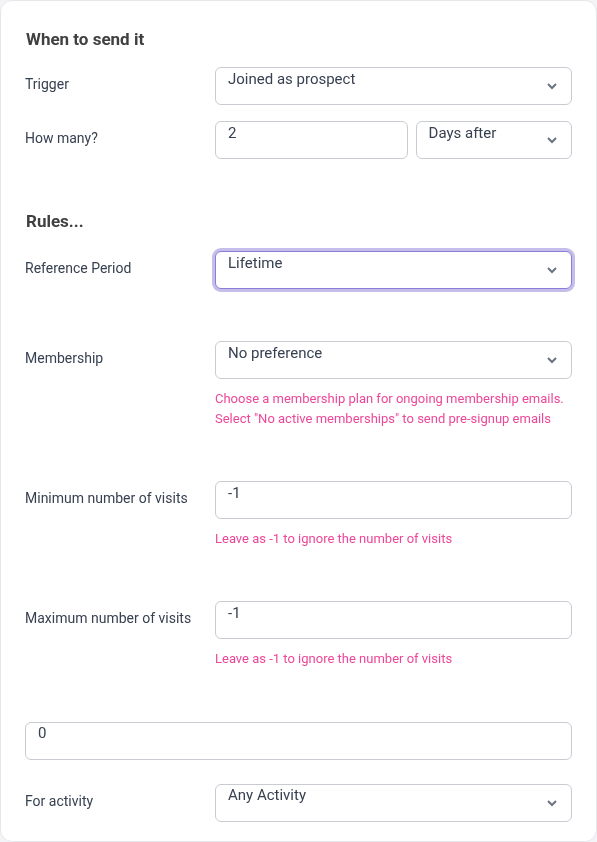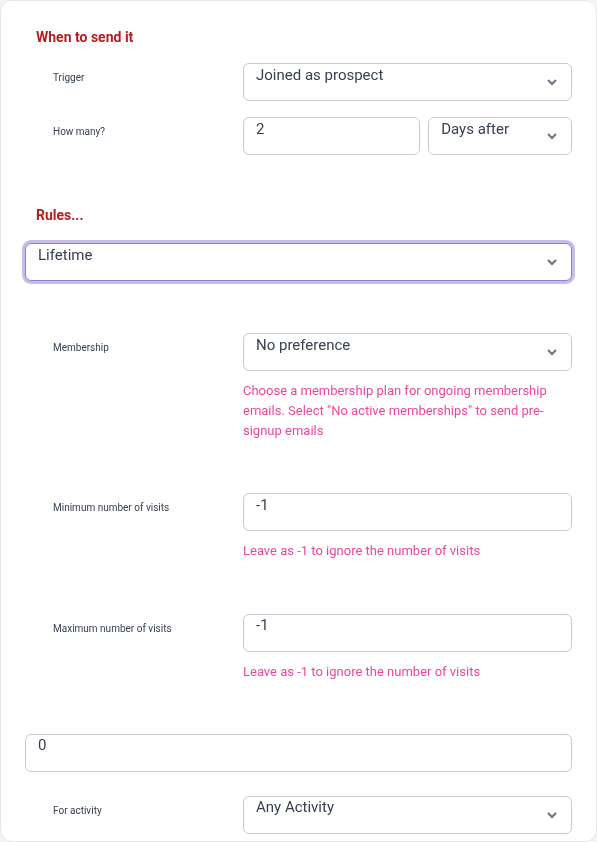--- a/index.html
+++ b/index.html
@@ -12,38 +12,37 @@
   }
   .card {
     width: 597px;
     min-height: 842px;
     background: #ffffff;
     border: 1px solid #e5e7eb;
     border-radius: 12px;
     padding: 24px 24px 0 24px;
   }
   .section-title {
-    font-size: 14px;
+    font-size: 17px;
     font-weight: 700;
-    color: #b91c1c;
-    margin: 4px 0 18px 11px;
+    color: #404040;
+    margin: 4px 0 18px 1px;
   }
   .row {
     display: flex;
     align-items: flex-start;
     margin-bottom: 16px;
   }
   .label-col {
     width: 190px;
     flex-shrink: 0;
-    font-size: 10px;
+    font-size: 14px;
     color: #374151;
     padding-top: 8px;
     line-height: 1.35;
-    margin-left: 28px;
   }
   .field-col {
     flex: 1;
   }
   .select, .input {
     width: 100%;
     height: 38px;
     border: 1px solid #c8ccd2;
     border-radius: 6px;
     background: #fff;
@@ -123,20 +122,21 @@
               <polyline points="4 6 8 10 12 6"></polyline>
             </svg>
         </div>
       </div>
     </div>
   </div>
 
   <div class="section-title rules-title">Rules...</div>
 
   <div class="row block-gap">
+    <div class="label-col">Reference Period</div>
     <div class="field-col">
       <div class="select-wrap focused">
         <input class="select" readonly="" value="Lifetime" style="">
         <svg class="chevron" width="16" height="16" viewBox="0 0 16 16" fill="none" stroke="currentColor" stroke-width="2">
             <polyline points="4 6 8 10 12 6"></polyline>
           </svg>
       </div>
     </div>
   </div>
 

